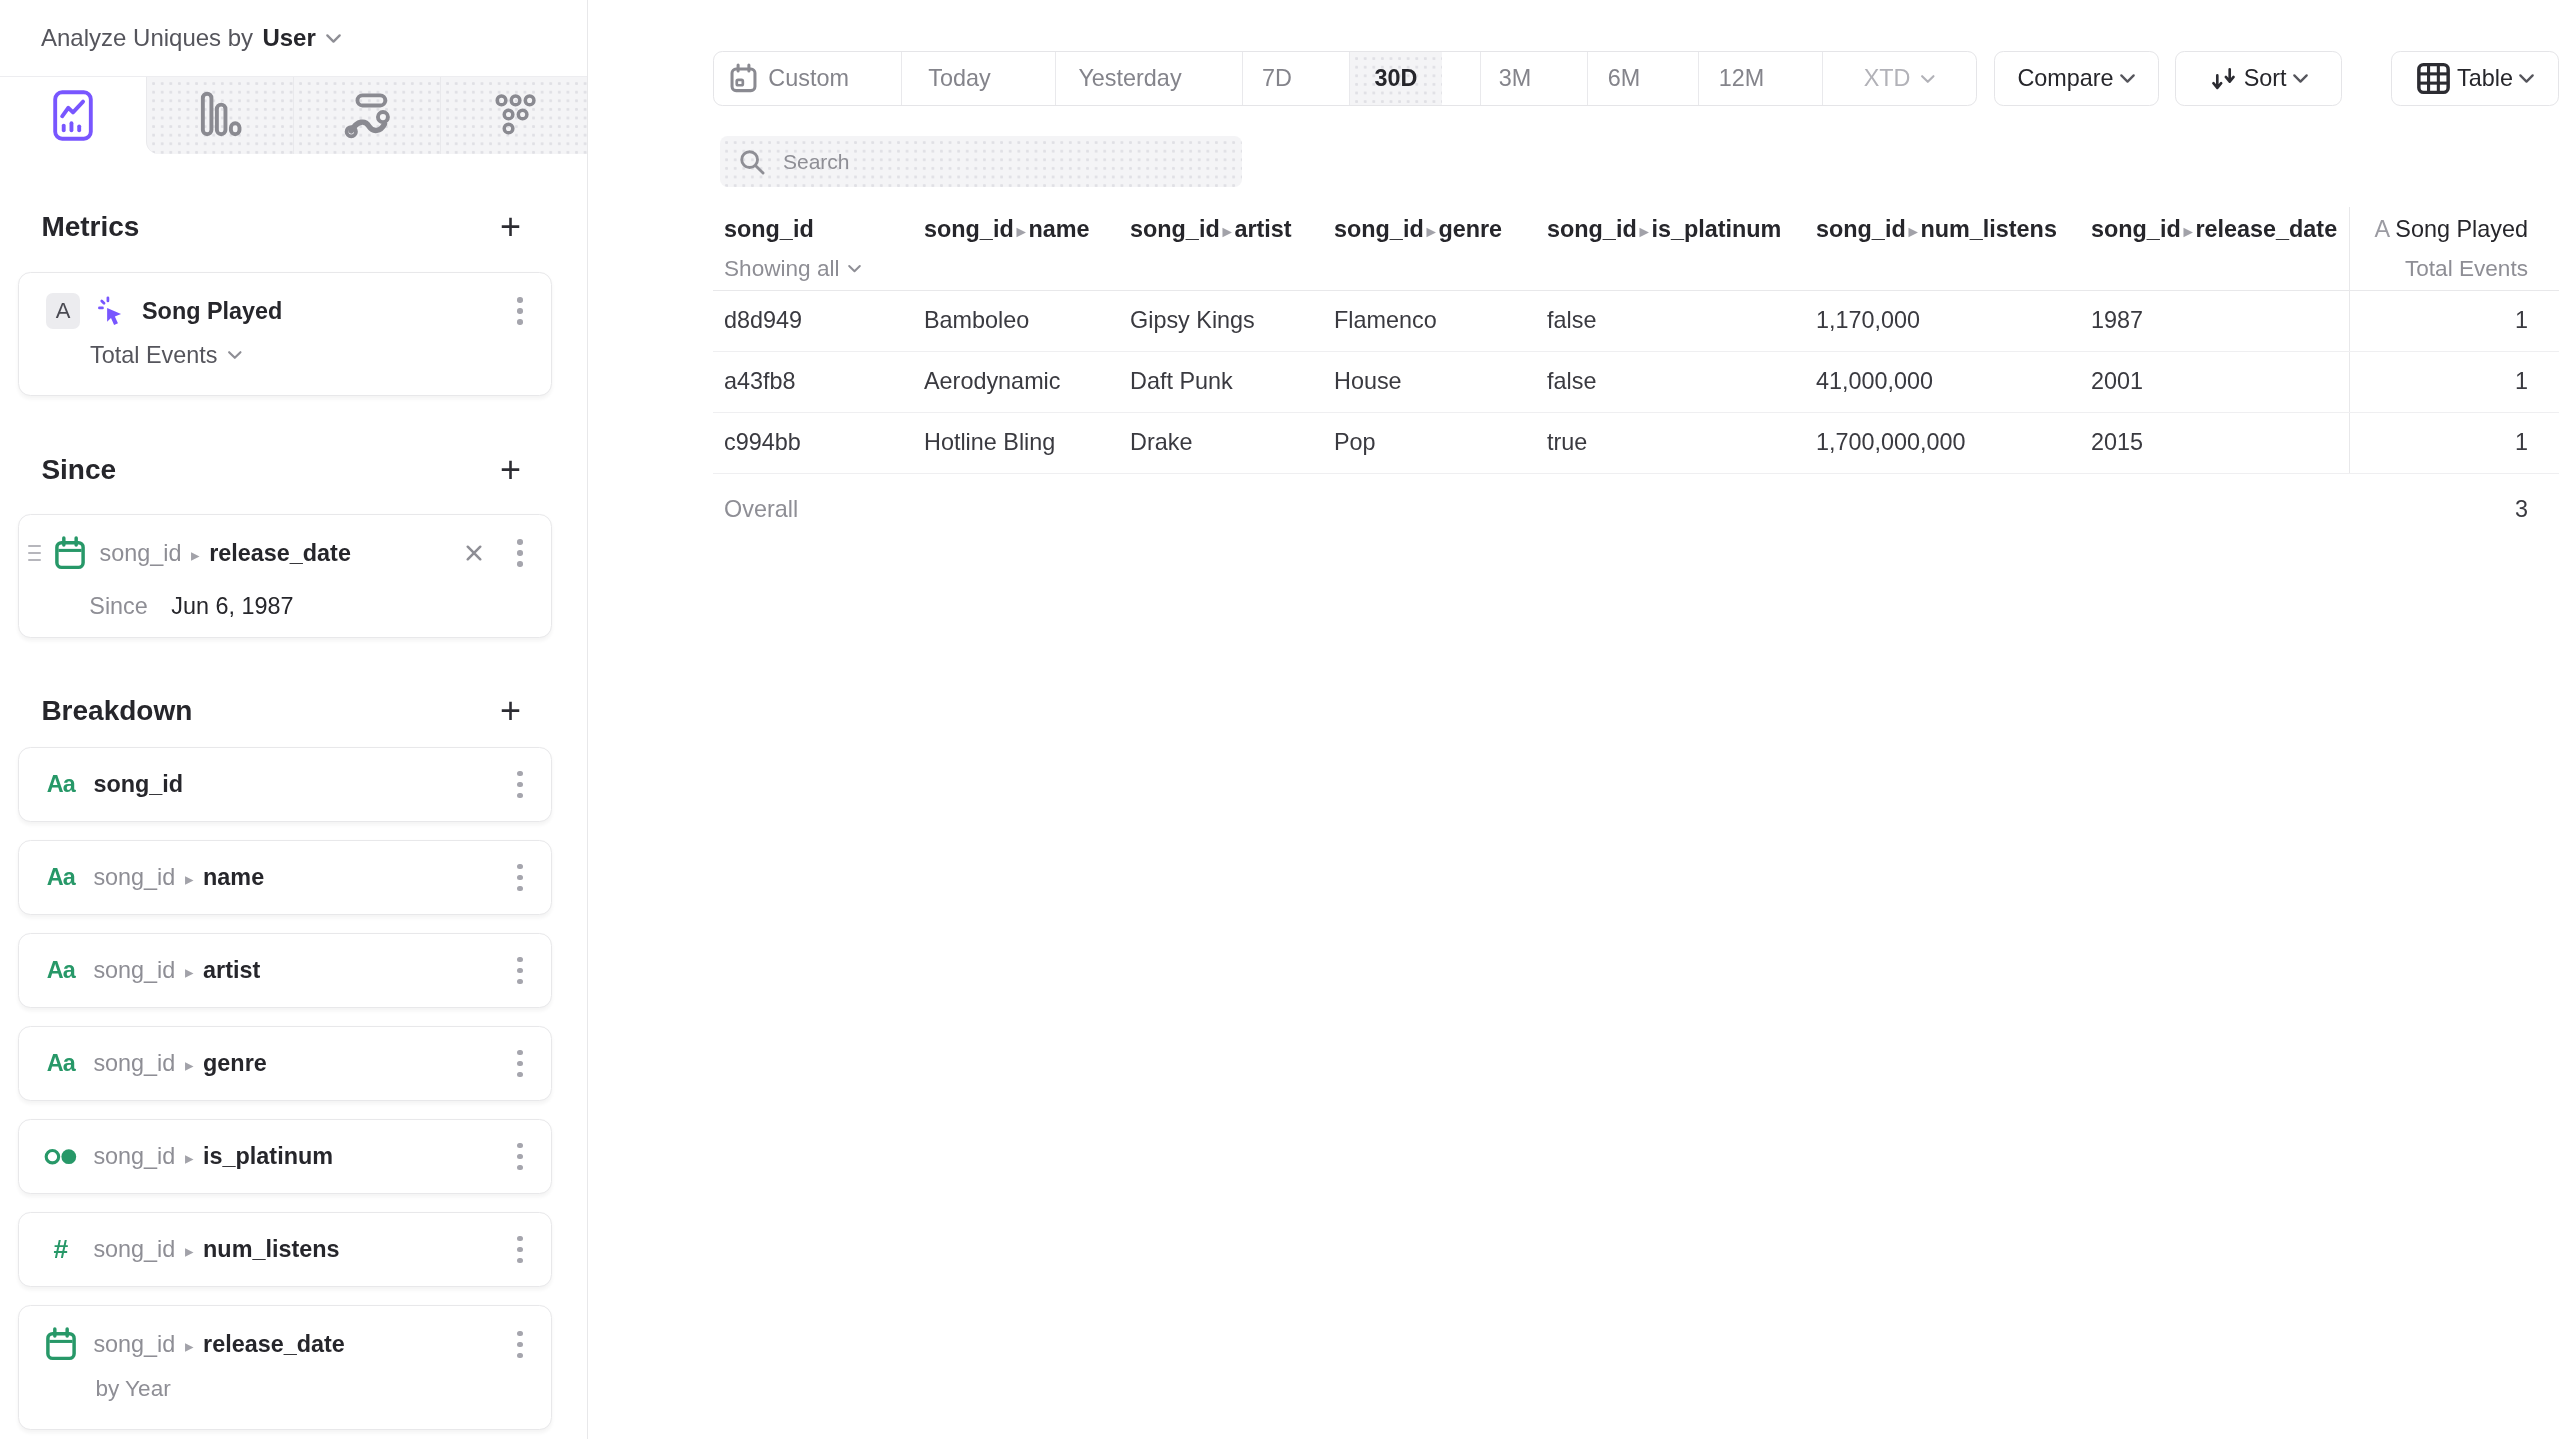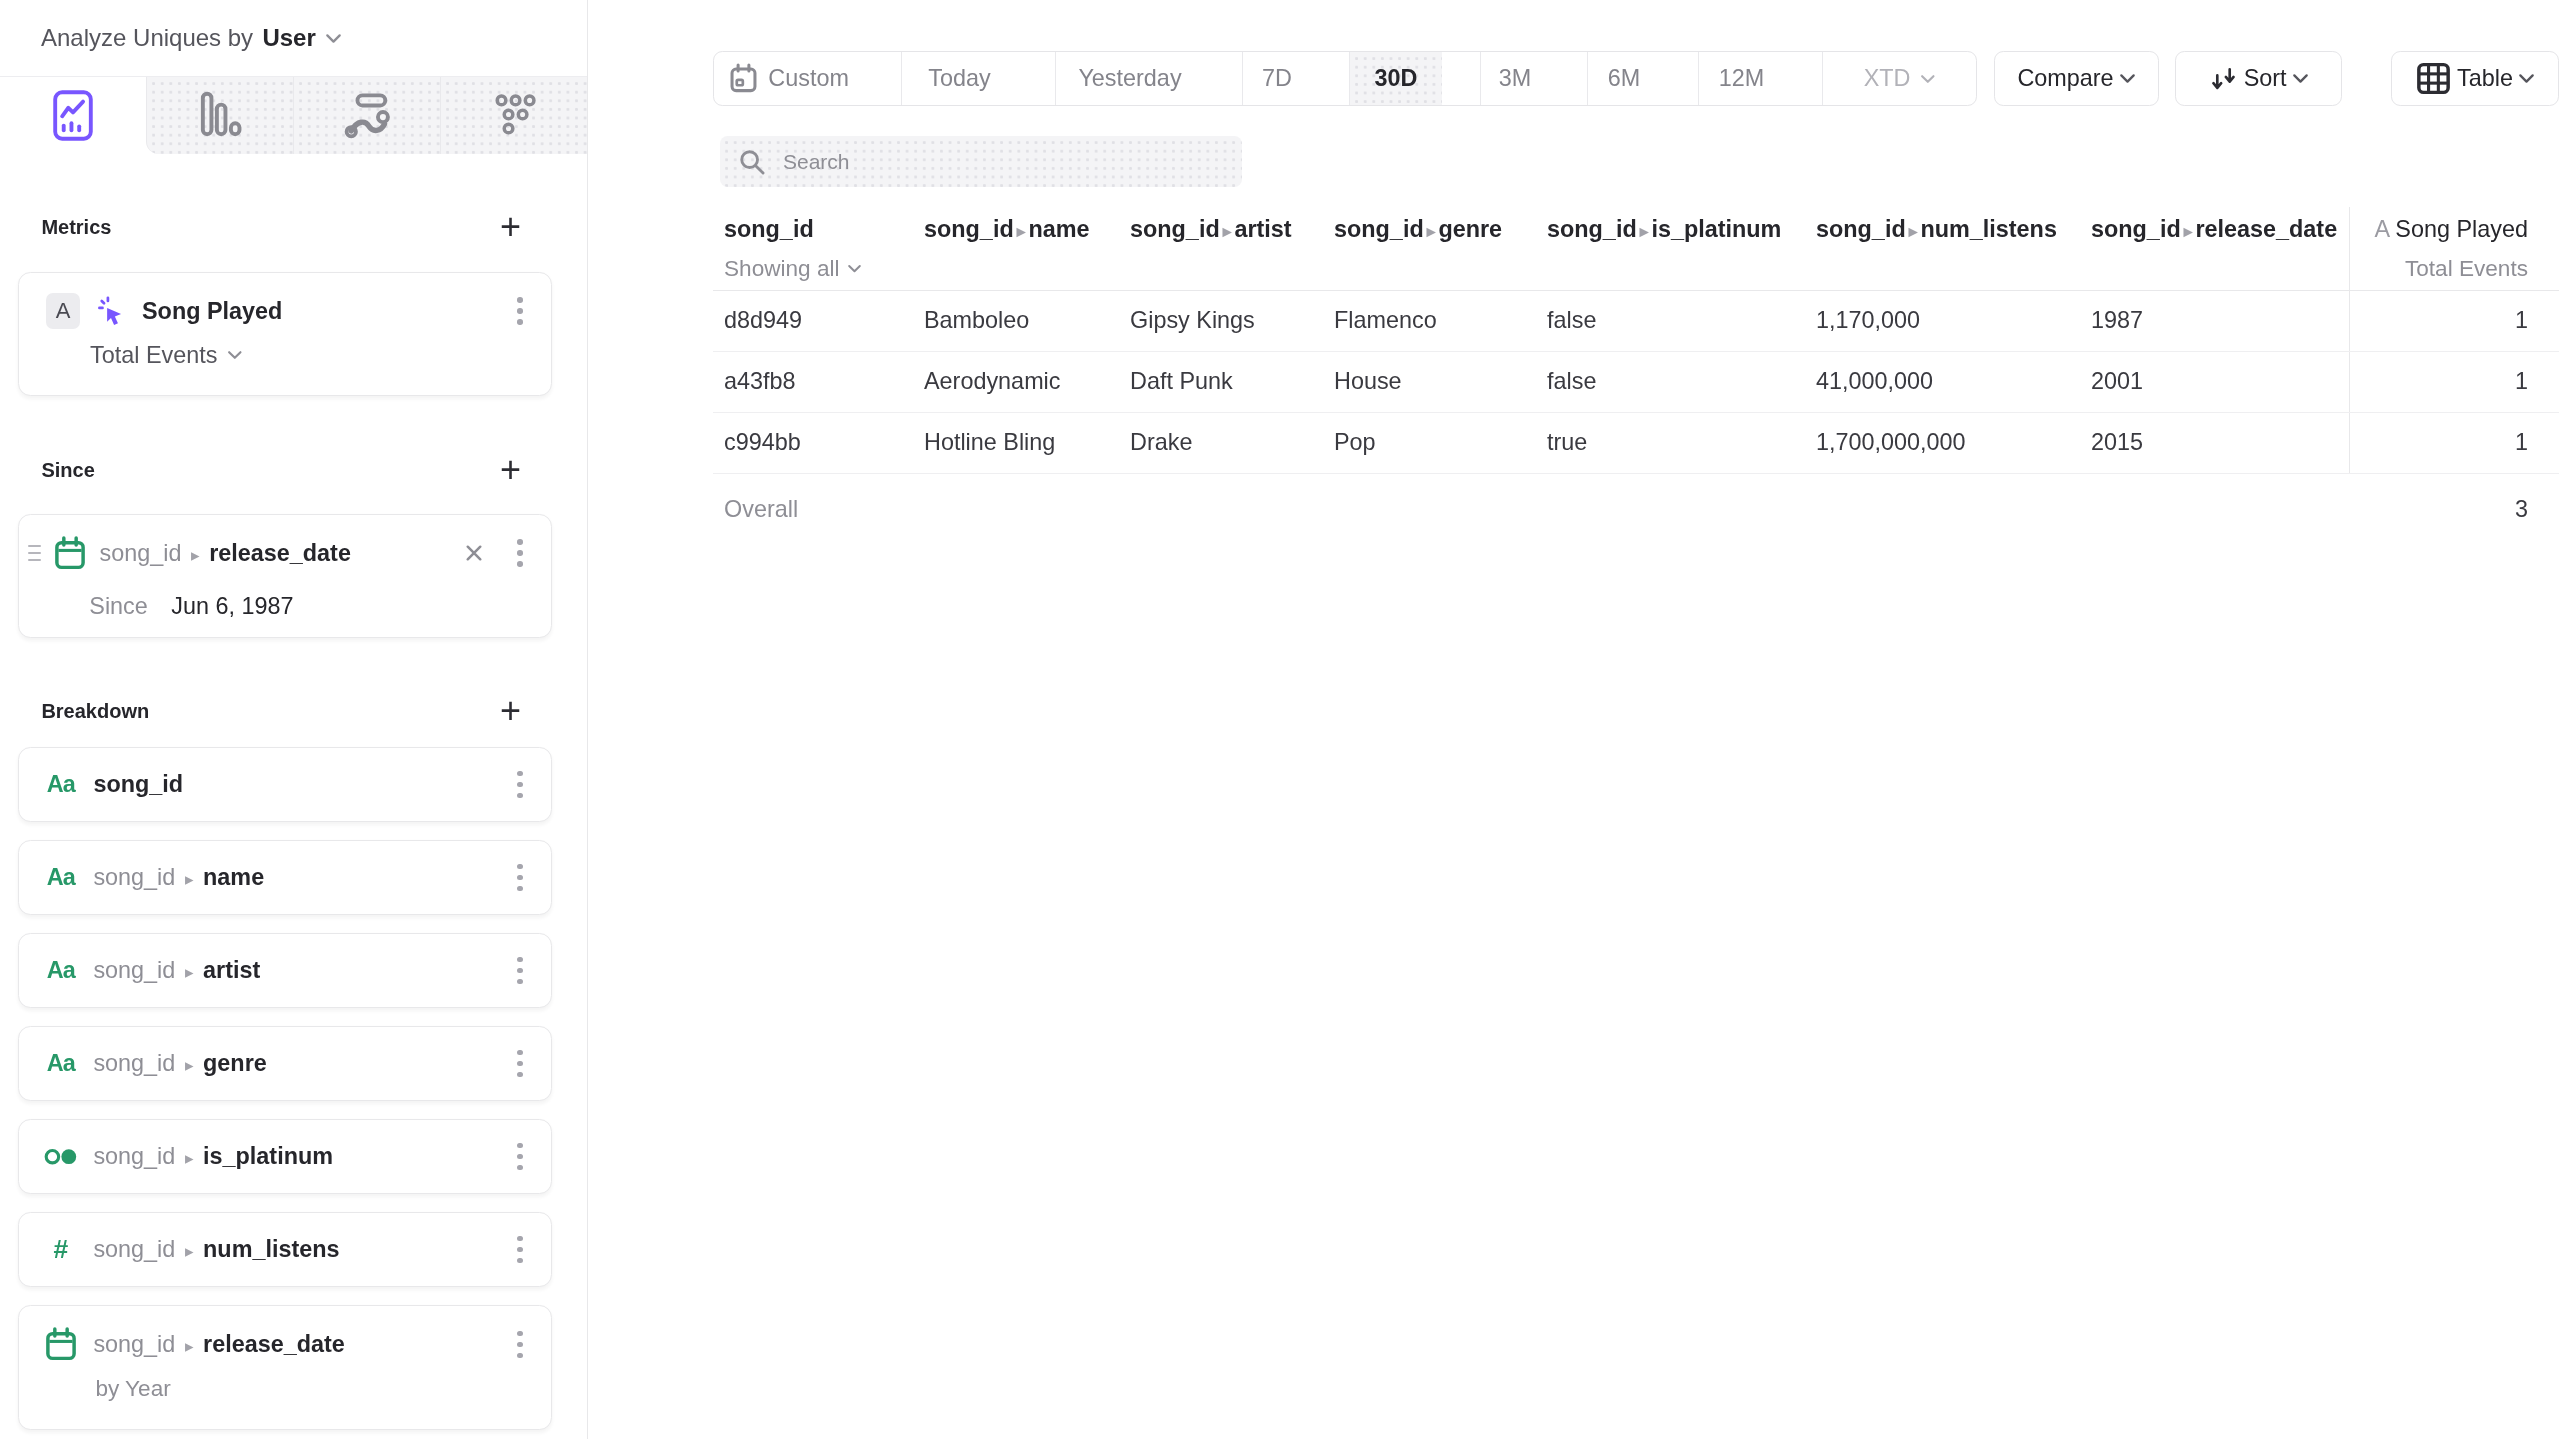--- a/index.html
+++ b/index.html
@@ -34,21 +34,21 @@
   .chev{color:#8e8e95;flex:none;}
   .tabstrip{display:flex;height:78px;border-top:1.6px solid #ededf0;}
   .tab{flex:1;display:flex;align-items:center;justify-content:center;}
   .tab.gray{border-left:1.6px solid #e9e9ec;}
   .tab.gray.first{border-bottom-left-radius:12.5px;}
   .sidebar-body{padding:0 35px 0 18px;}
   .section-head{display:flex;align-items:center;justify-content:space-between;padding:0 31px 0 23.4px;}
   .section-head.h-metrics{margin-top:55px;}
   .section-head.h-filter{margin-top:56px;}
   .section-head.h-breakdown{margin-top:55px;}
-  .section-title{font-size:20px;font-weight:700;}
+  .section-title{font-size:28px;font-weight:700;}
   .plus{font-size:36px;font-weight:300;color:#2c2c32;line-height:1;cursor:pointer;}
   .card{
     border:1.6px solid var(--border);border-radius:12.5px;background:#fff;
     box-shadow:0 2.3px 3.9px rgba(30,30,40,.05);
   }
   .metric-card{margin-top:27px;height:124px;padding:18.7px 23.4px 0 27px;}
   .m-row1{display:flex;align-items:center;gap:14px;height:39px;}
   .badge{width:34px;height:36px;border-radius:7px;background:#ececef;color:#4a4a52;
          display:flex;align-items:center;justify-content:center;font-size:22px;}
   .event-name{font-weight:600;}

